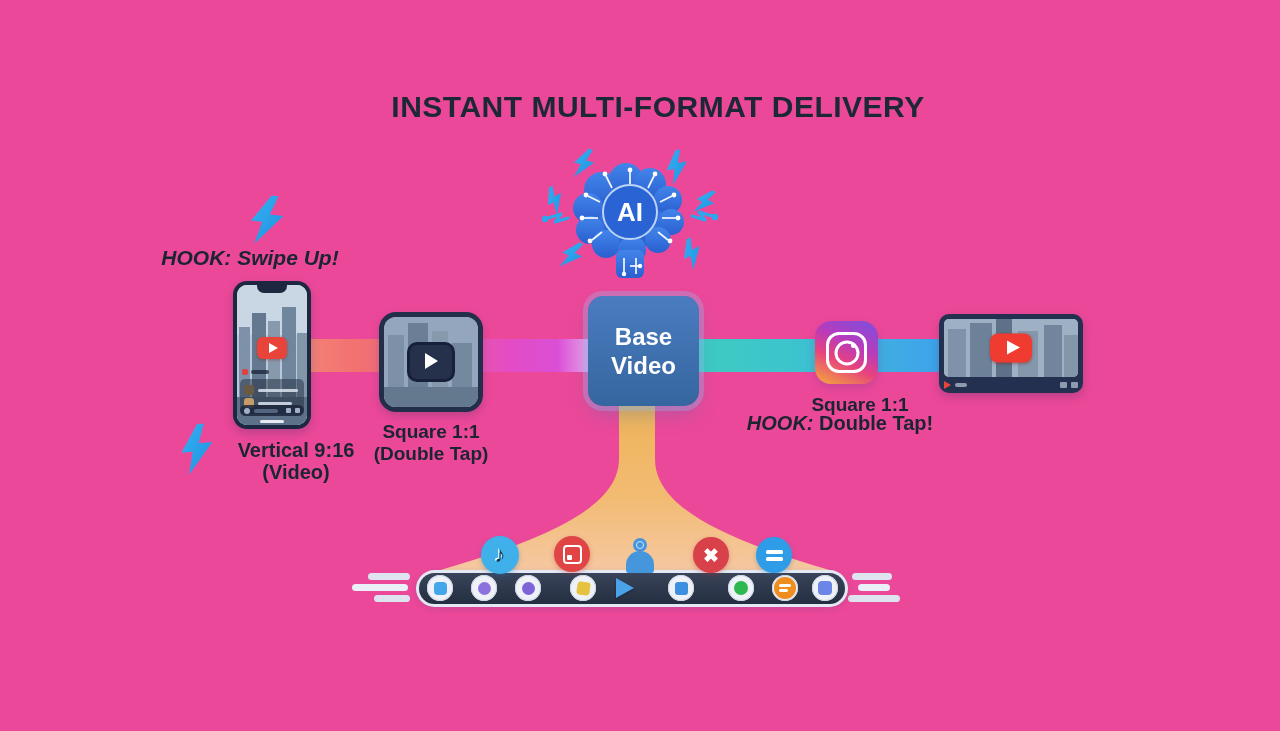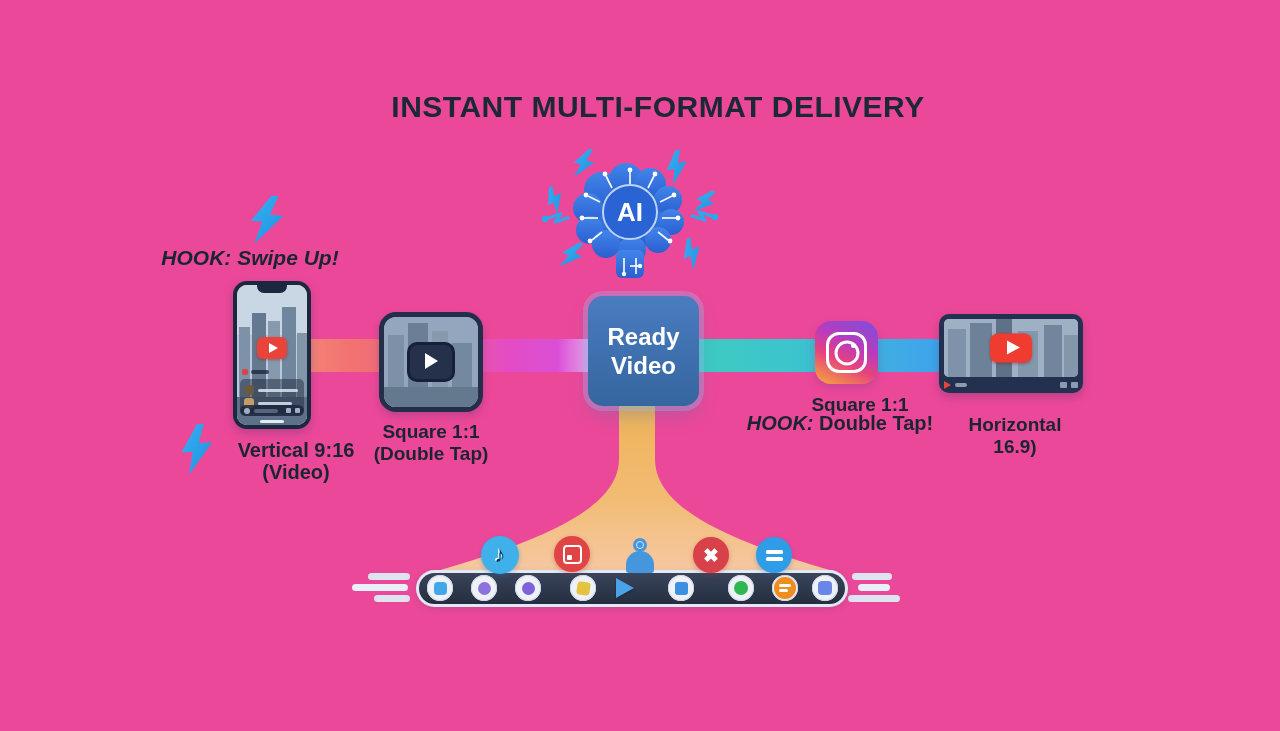--- a/index.html
+++ b/index.html
@@ -288,21 +288,21 @@
       <rect x="48" y="14" width="16" height="76" fill="#87668"></rect>
       <rect x="48" y="14" width="16" height="76" fill="#8799ac"></rect>
       <rect x="68" y="26" width="20" height="64" fill="#75899e"></rect>
       <rect x="0" y="70" width="94" height="20" fill="#64788e"></rect>
     </svg>
     <div class="sq-play"></div>
   </div>
 
   <div class="abs base-box">
     <div class="txt">
-      <div>Ready</div>
+      <div>Base</div>
       <div>Video</div>
     </div>
   </div>
 
   <div class="abs insta">
     <div class="insta-frame">
       <div class="insta-lens"></div>
       <div class="insta-dot"></div>
     </div>
   </div>
@@ -400,15 +400,14 @@
     <div>(Video)</div>
   </div>
   <div class="abs lbl sq-lbl">
     <div>Square 1:1</div>
     <div>(Double Tap)</div>
   </div>
   <div class="abs lbl insta-lbl">Square 1:1</div>
   <div class="abs lbl insta-hook">
     <span class="it">HOOK:</span><span> Double Tap!</span>
   </div>
-  <div class="abs lbl horiz-lbl">Horizontal 16.9)</div>
 
 </div>
 
 </body></html>

